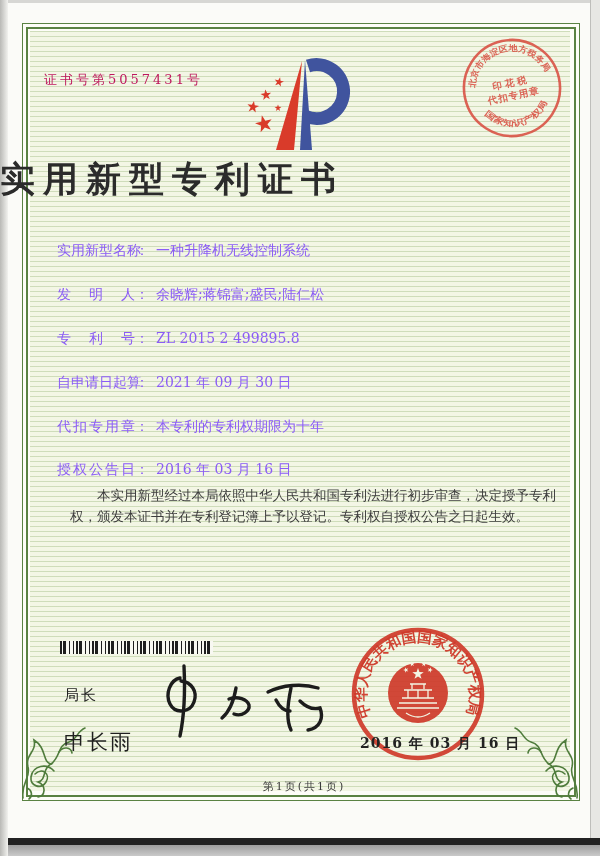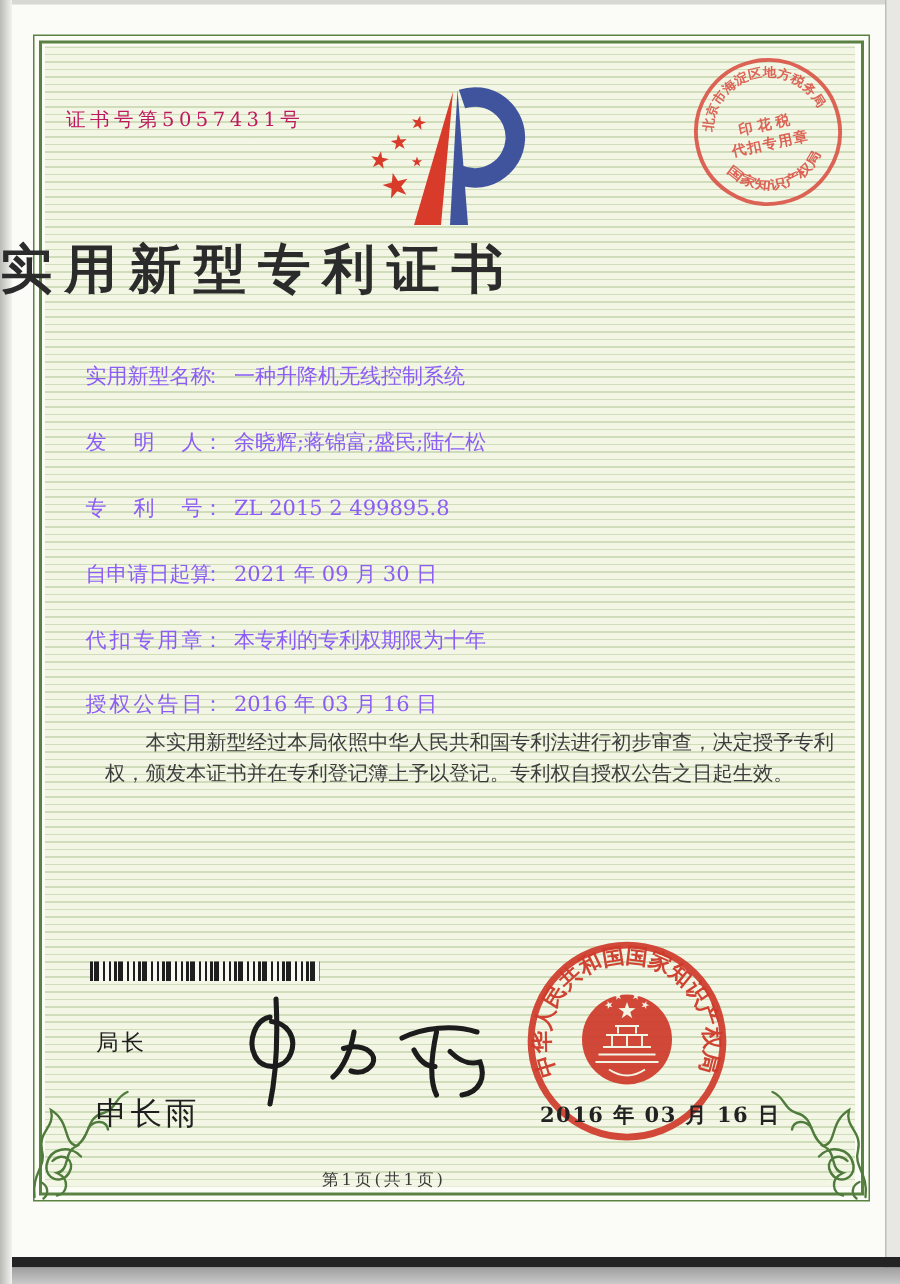--- a/index.html
+++ b/index.html
@@ -54,21 +54,21 @@
   .signer-name{position:absolute;left:64px;top:712px;font-size:21px;color:#1f1f1f;
     font-family:"DejaVu Sans","Liberation Sans",sans-serif;letter-spacing:2px;margin-top:16px;}
   .signature{position:absolute;left:150px;top:658px;width:190px;height:86px;}
 
   .seal{position:absolute;left:318px;top:594px;width:200px;height:200px;}
   .seal-date{position:absolute;left:360px;top:735px;font-size:14px;font-weight:bold;
     letter-spacing:1px;color:#222;white-space:nowrap;}
   .tax-stamp{position:absolute;left:457px;top:33px;width:110px;height:110px;transform:rotate(-12deg);}
 
   .footer{position:absolute;left:22px;width:468px;top:779px;text-align:center;
-    font-size:11px;letter-spacing:2px;color:#3c3c3c;}
+    font-size:11px;letter-spacing:2px;color:#3c3c3c;padding-left:48px;}
 
   svg text{font-family:"DejaVu Serif","Liberation Serif",serif;}
 </style>
 </head>
 <body>
 
 <div class="edge-top"></div>
 <div class="edge-right"></div>
 <div class="edge-bottom-line"></div>
 <div class="edge-bottom"></div>

